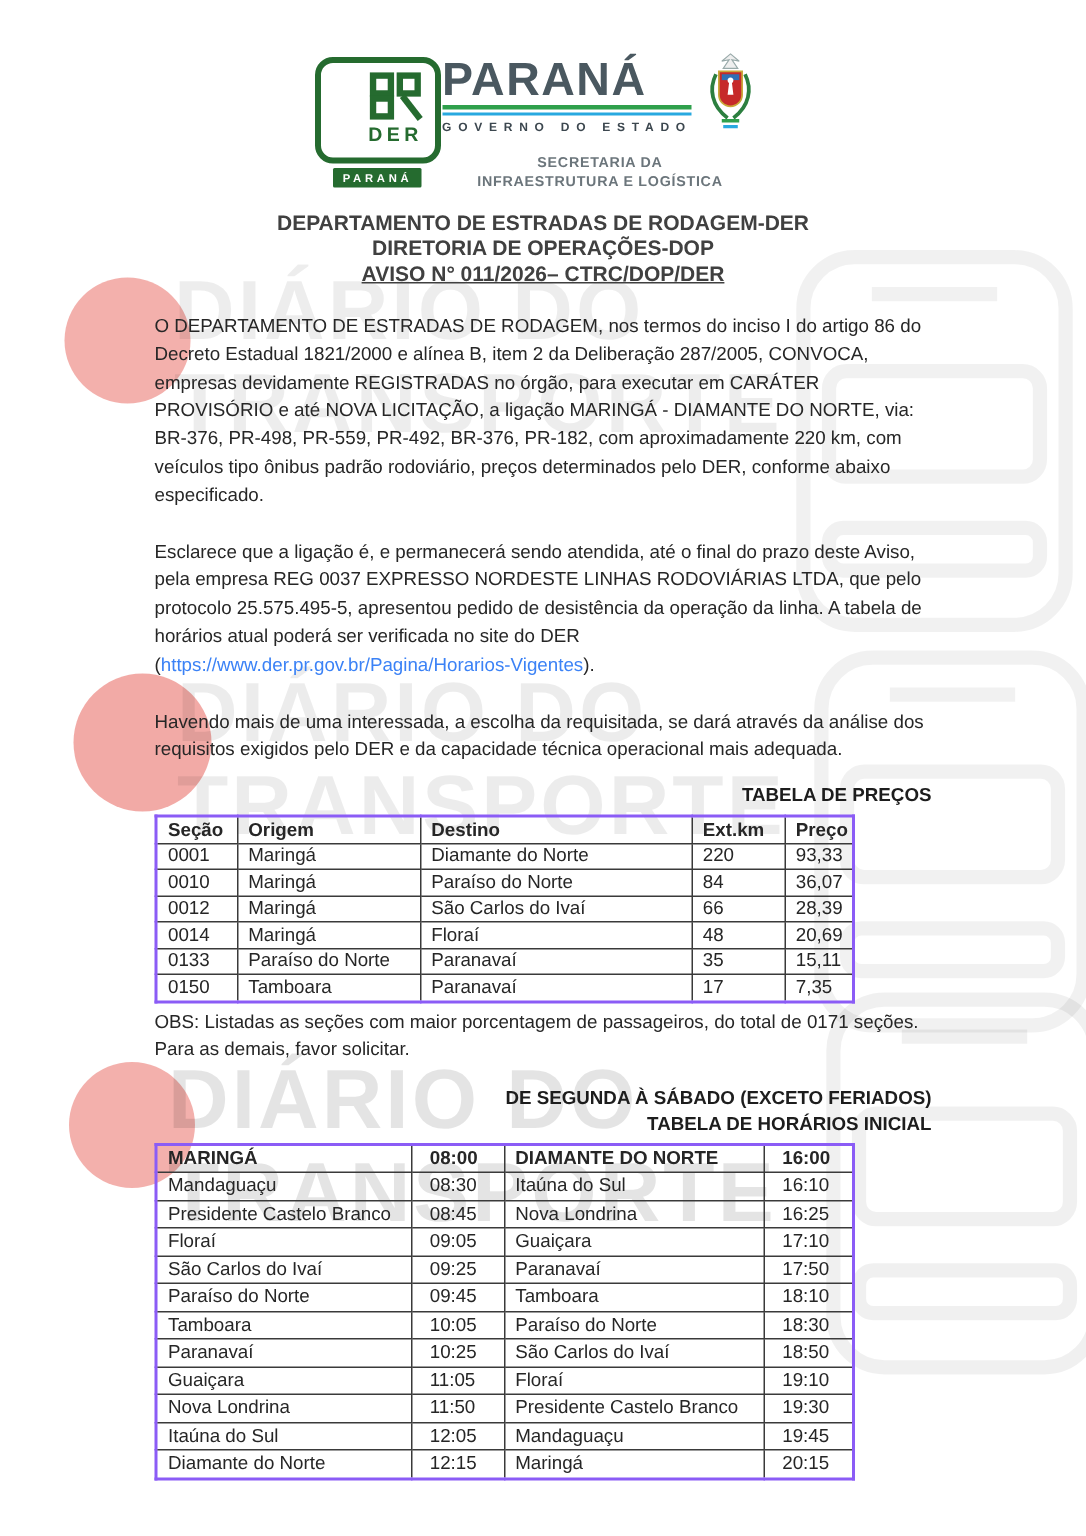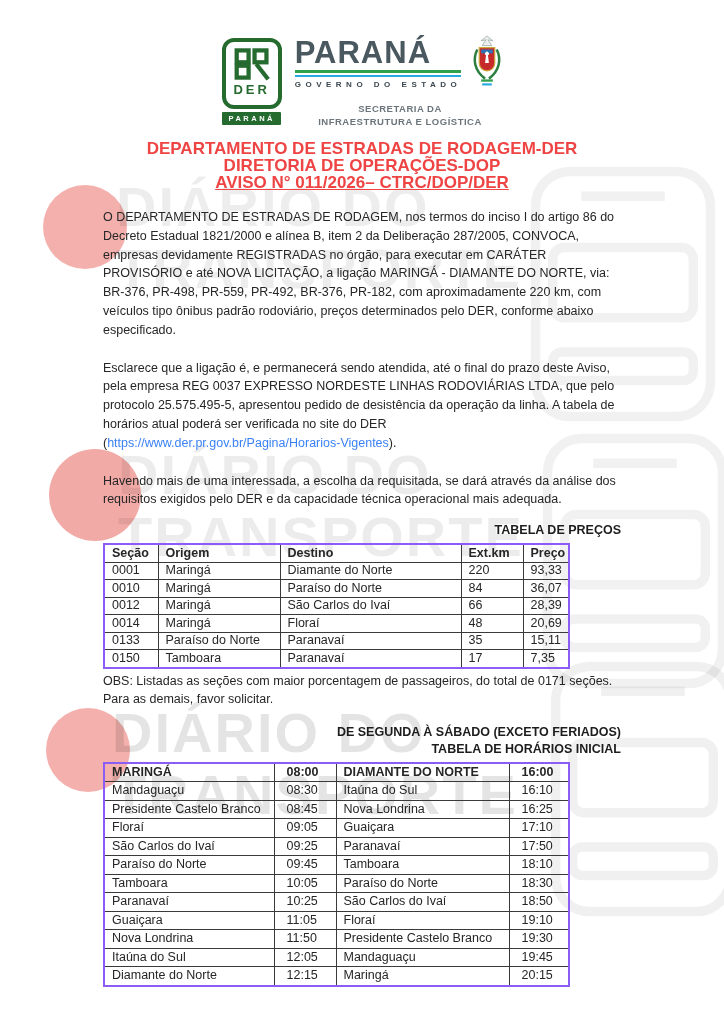--- a/index.html
+++ b/index.html
@@ -10,34 +10,34 @@
   .wm-disc{position:absolute;border-radius:50%;background:#e2423a;opacity:.42;}
   .wm-text{position:absolute;font-weight:bold;font-size:56px;line-height:62px;
            letter-spacing:2px;color:#000;white-space:nowrap;}
   .wm-bus{position:absolute;}
   
   .content{position:relative;z-index:1;}
   .header{padding-top:38px;display:flex;justify-content:center;align-items:flex-start;gap:10px;}
   .der-logo{display:flex;flex-direction:column;align-items:center;width:66px;}
   .der-box{border:4px solid #256b2f;border-radius:12px;width:52px;height:58px;
            display:flex;flex-direction:column;align-items:center;justify-content:flex-start;
-           padding-top:5px;background:#fff;}
+           padding-top:5px;background:#fff;padding-left:24px;}
   .der-label{color:#256b2f;font-weight:bold;font-size:13px;letter-spacing:3px;margin-top:1px;}
   .der-banner{background:#256b2f;color:#fff;font-weight:bold;font-size:7.5px;letter-spacing:2.5px;
               padding:2px 6px;margin-top:3px;border-radius:1px;}
   .gov-block{display:flex;flex-direction:column;align-items:center;}
   .gov-top{display:flex;align-items:flex-start;gap:8px;}
   .wordmark-col{display:flex;flex-direction:column;}
   .parana-word{font-size:31px;font-weight:bold;letter-spacing:1px;color:#4a5860;line-height:30px;}
   .rule-green{height:3px;background:#2fa04c;margin-top:2px;}
   .rule-blue{height:2px;background:#28a9e0;margin-top:2px;}
   .governo{font-size:8px;letter-spacing:4.5px;color:#3c474f;margin-top:3px;font-weight:bold;}
   .secretaria1{font-size:9.5px;color:#6b757b;margin-top:5px;letter-spacing:.5px;font-weight:bold;}
   .secretaria2{font-size:9.5px;color:#6b757b;margin-top:2px;letter-spacing:.5px;font-weight:bold;}
-  .titles{margin-top:13px;text-align:center;font-weight:bold;font-size:17px;line-height:17px;color:#ef4444;}
+  .titles{margin-top:13px;text-align:center;font-weight:bold;font-size:14px;line-height:17px;color:#404040;}
   .titles .underlined{text-decoration:underline;}
   .content-col{margin-left:103px;width:518px;}
   .para{font-size:12.5px;line-height:18.8px;color:#262626;}
   .p1{margin-top:17px;}
   .p2{margin-top:19px;}
   .p3{margin-top:19px;}
   .doc-link{color:#3b82f6;cursor:pointer;}
   .tbl-title{margin-top:13px;text-align:right;font-weight:bold;font-size:12.5px;color:#1d1d1d;line-height:17px;}
   table{border-collapse:collapse;margin-top:4px;table-layout:fixed;width:465px;
         font-size:12.5px;color:#262626;}

